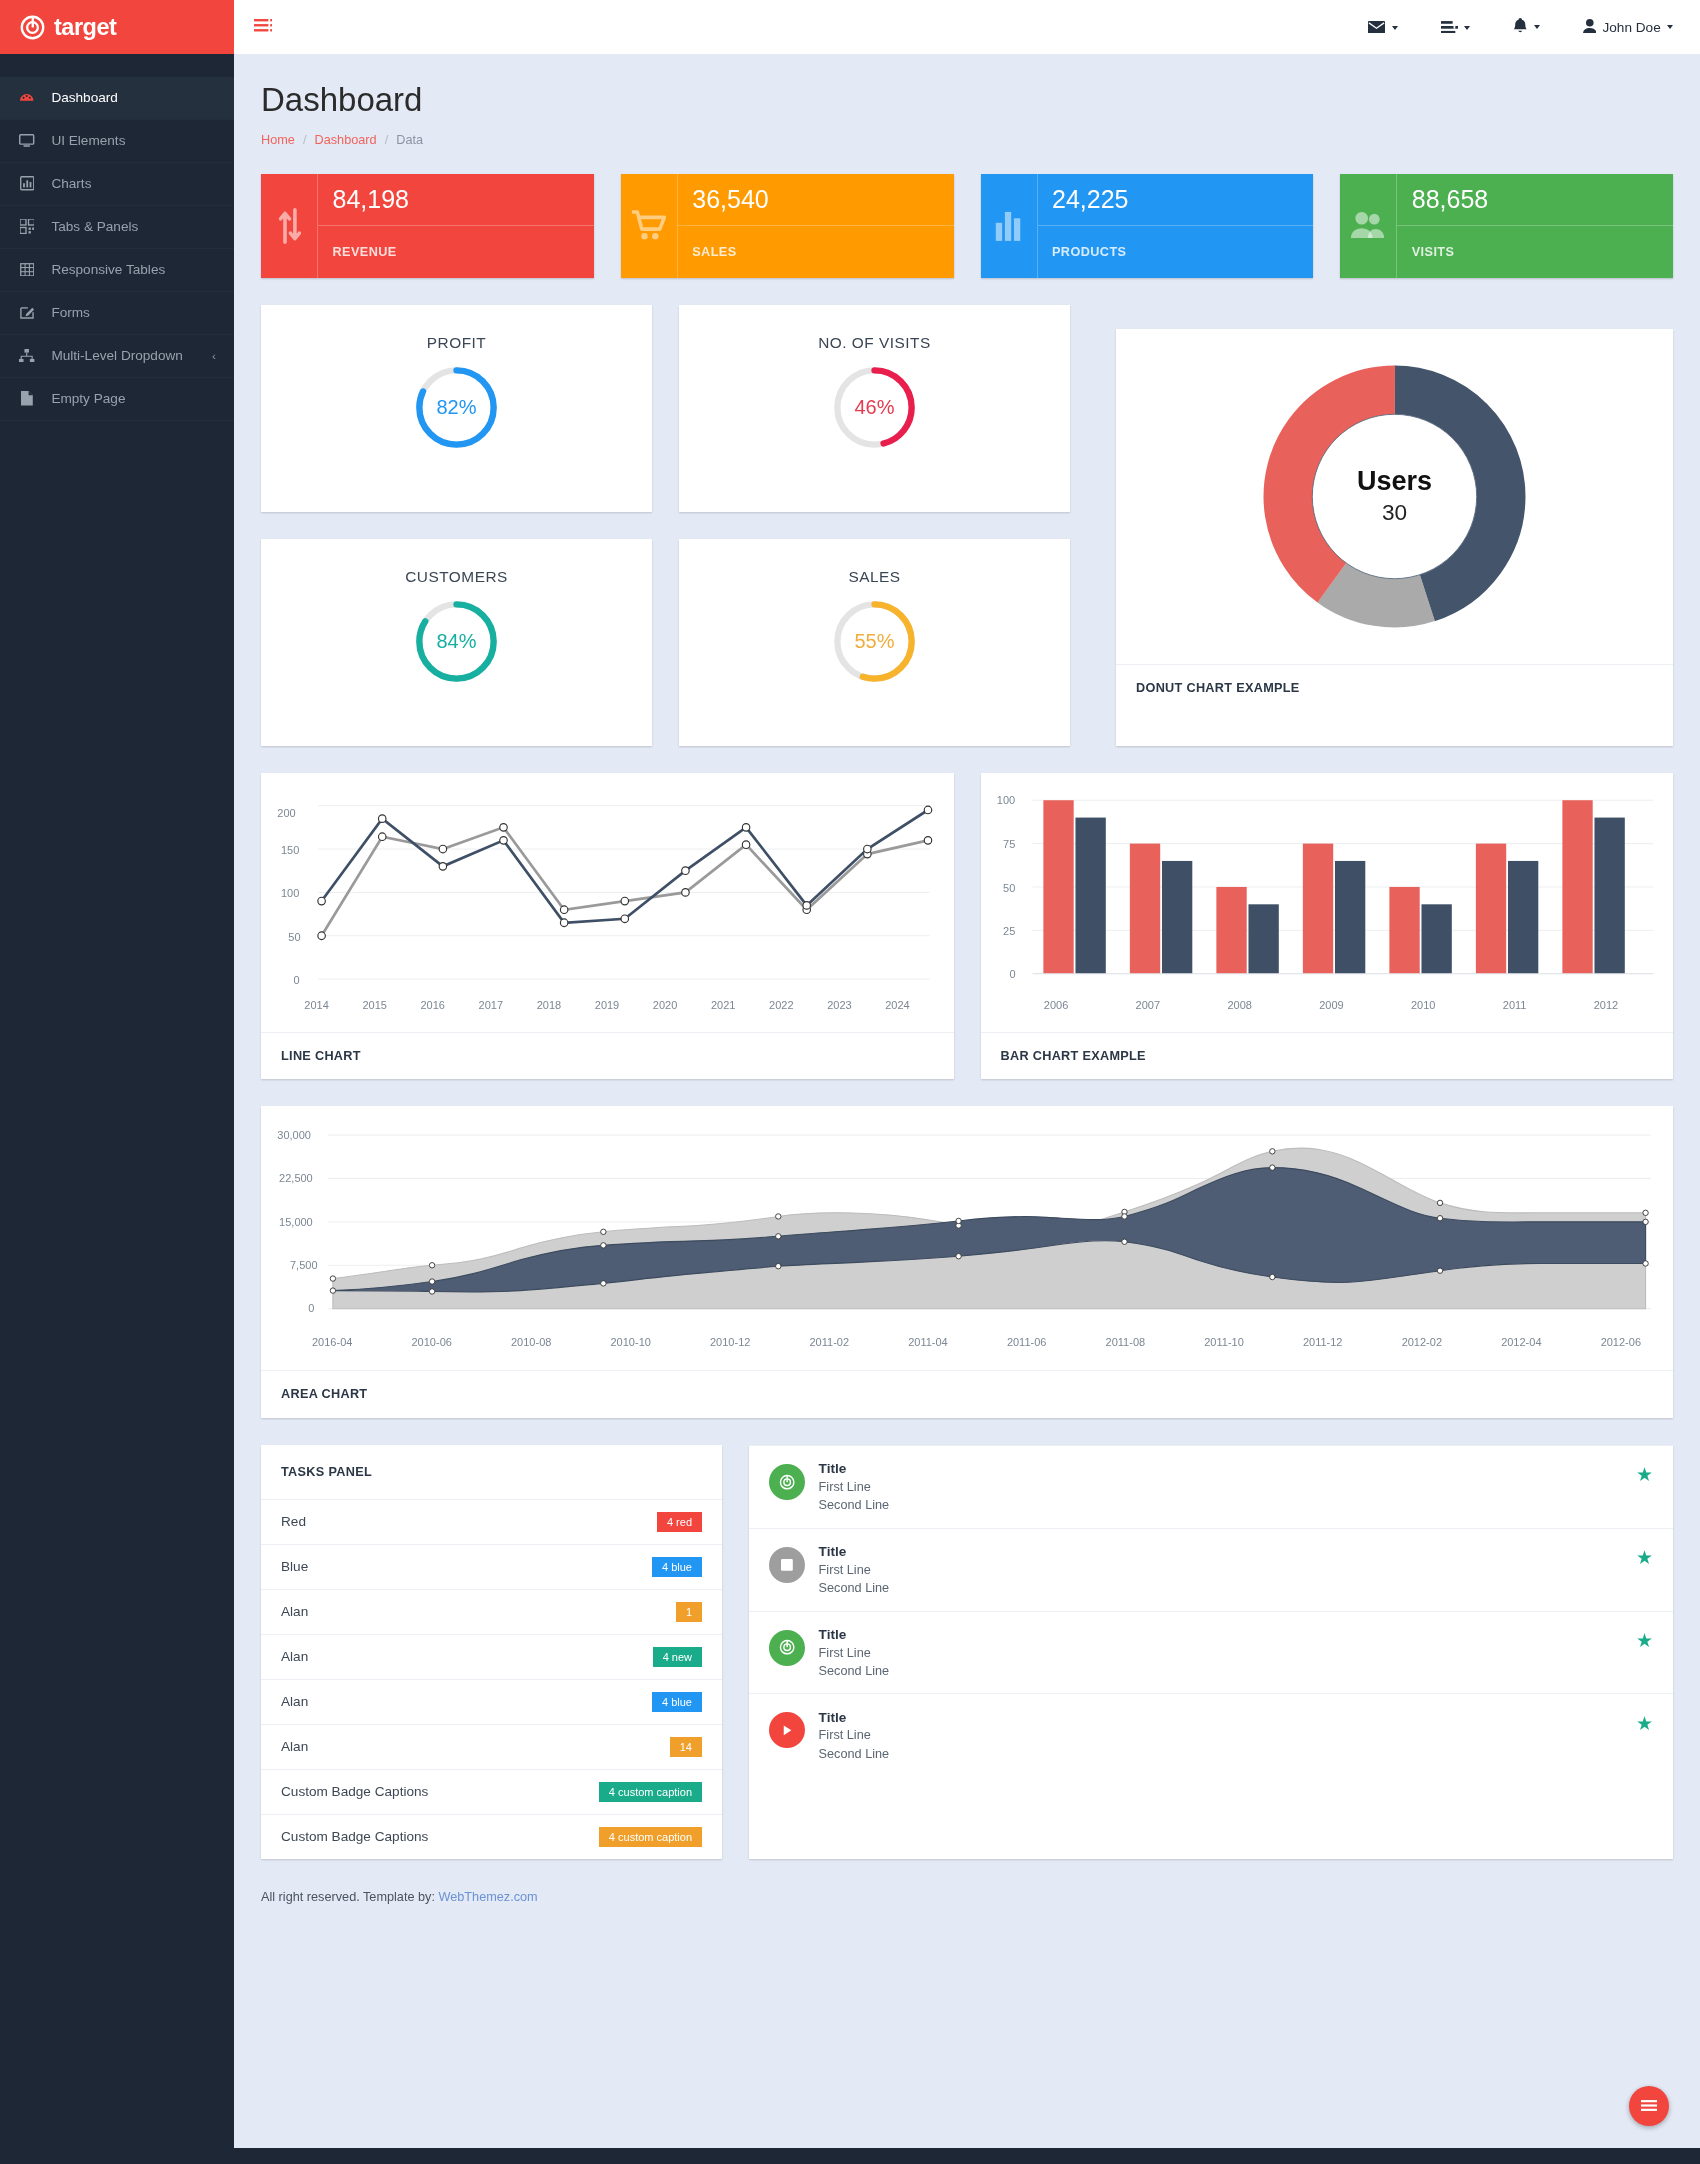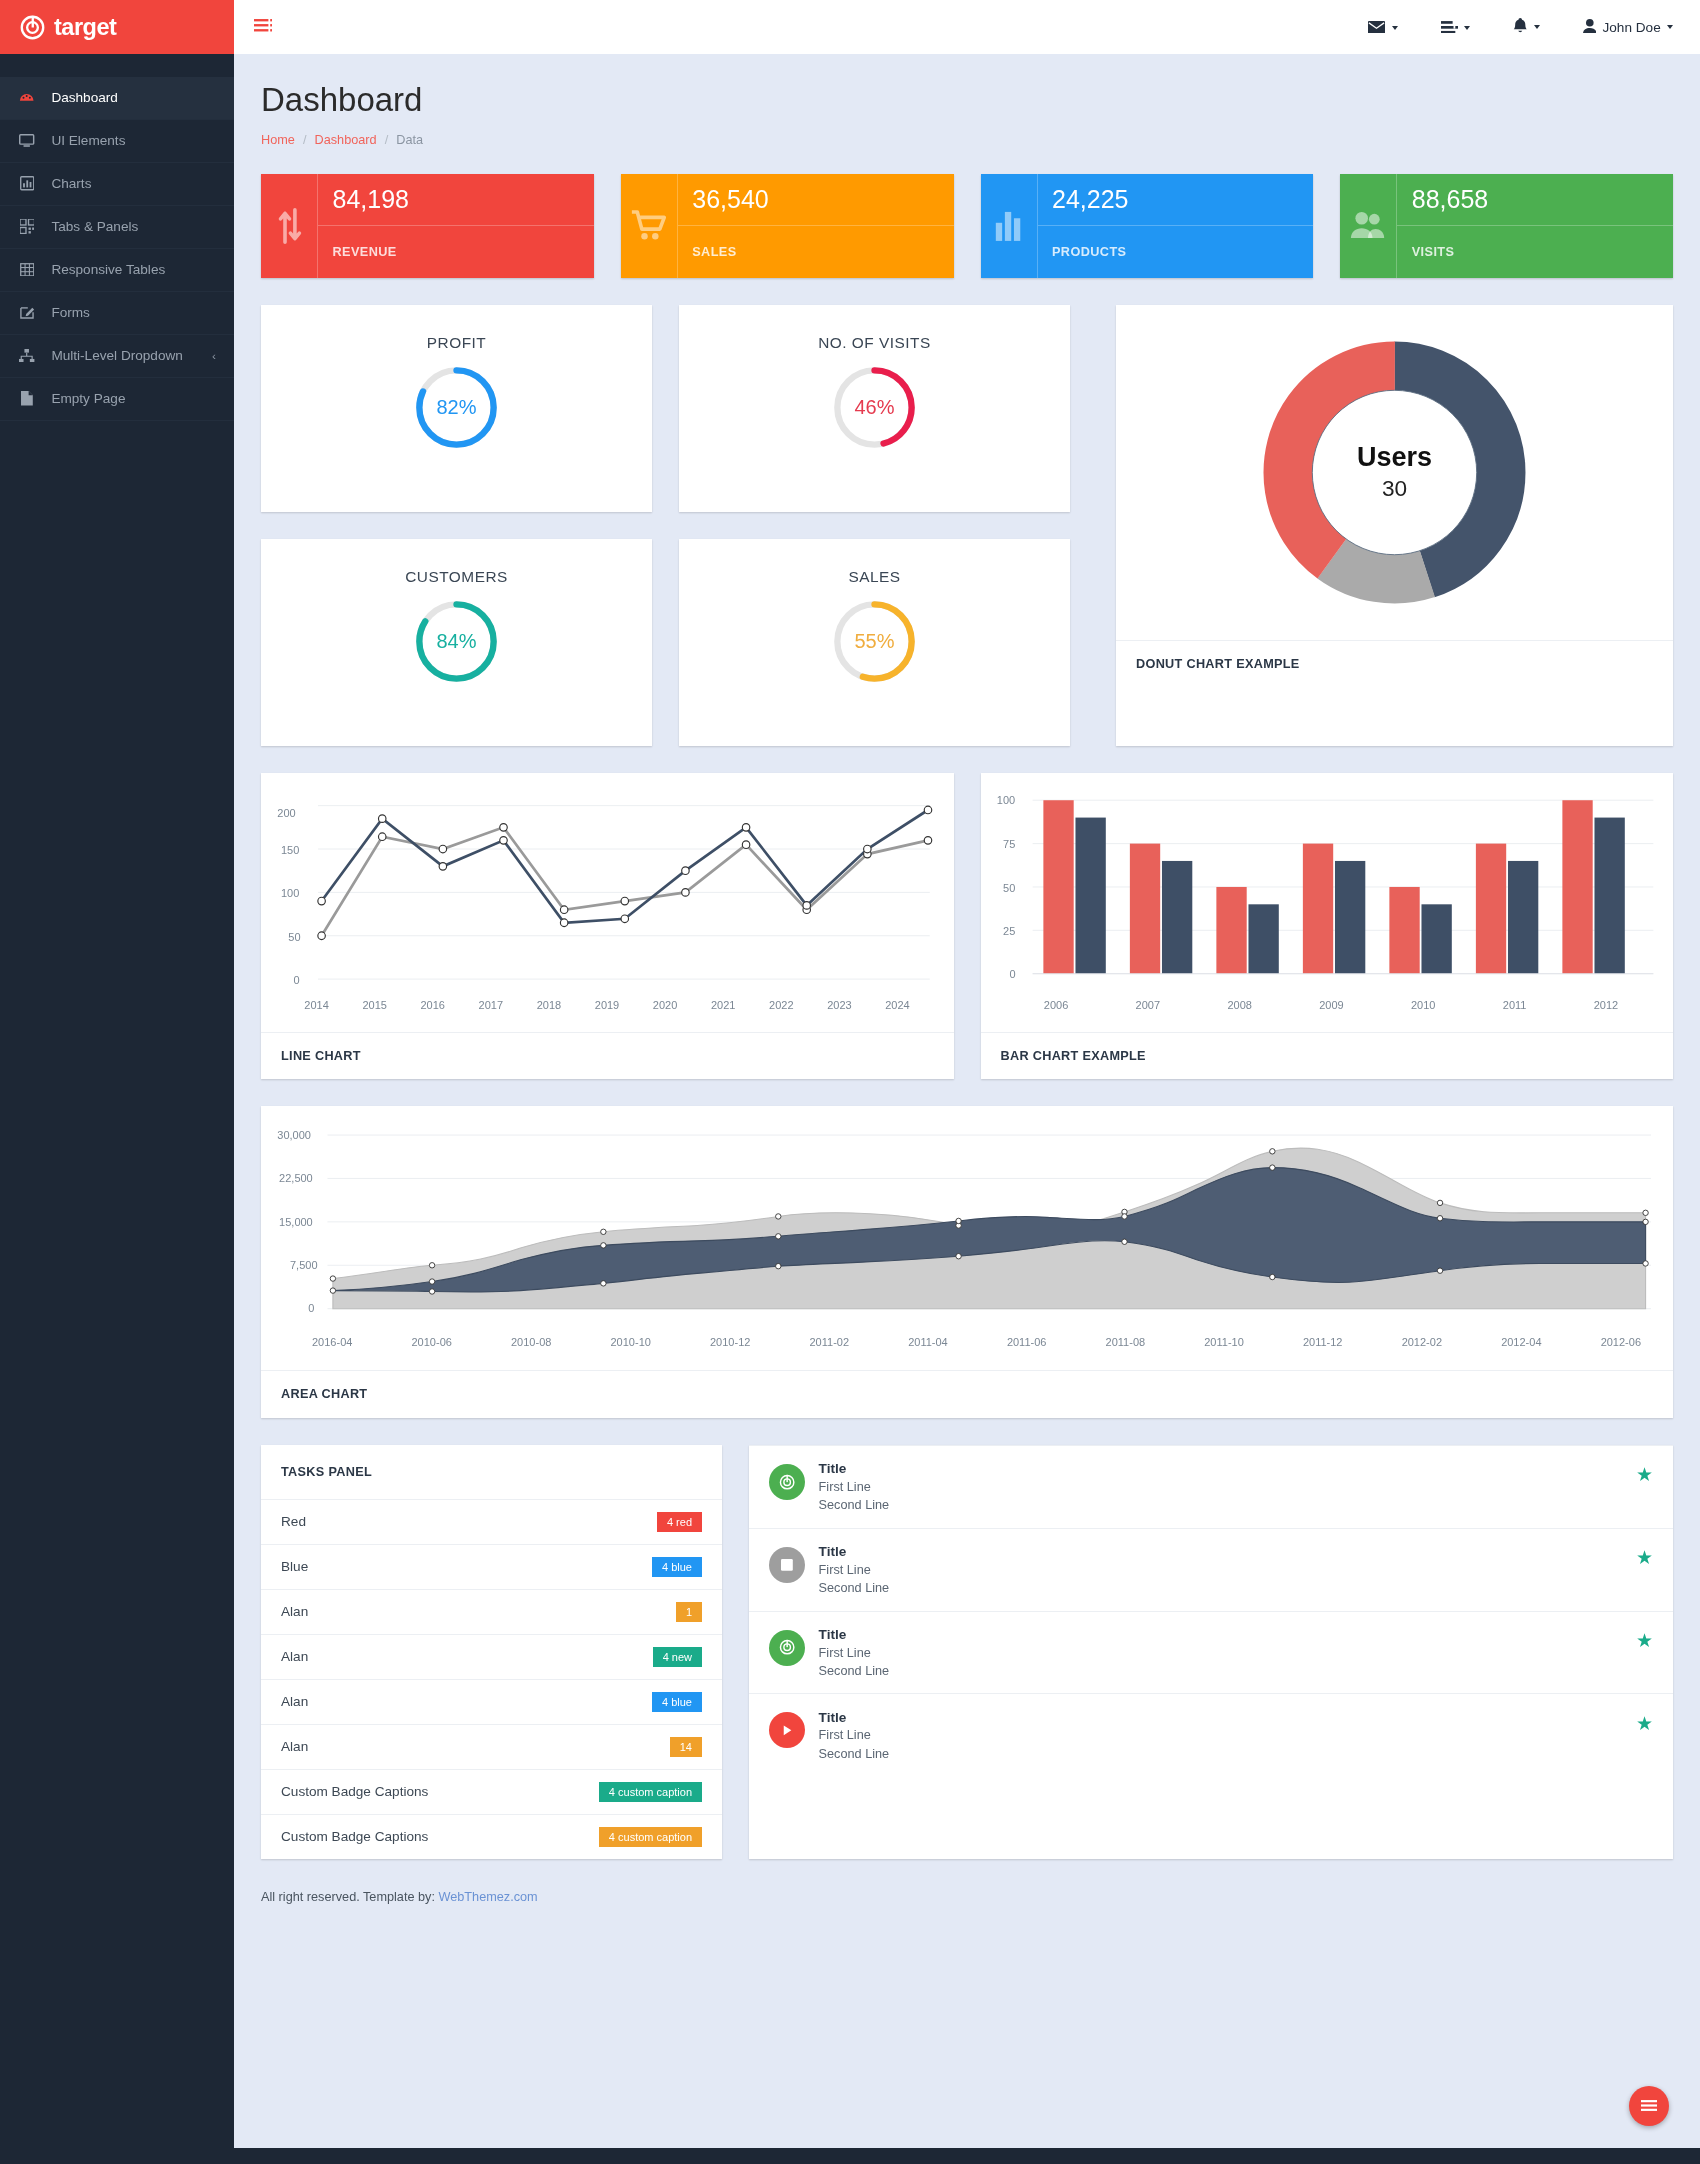--- a/index.html
+++ b/index.html
@@ -69,21 +69,21 @@
 
   
   #gaugerow { display:flex; gap:45px; margin:27px 27px 0 27px; }
   #gauge-left { width:810px; display:flex; flex-wrap:wrap; gap:27px; }
   .gauge-card { width:391px; height:207px; background:#fff; box-shadow:0 0.9px 1.8px rgba(0,0,0,.16);
     display:flex; flex-direction:column; align-items:center; }
   .gauge-title { margin-top:29px; font-size:15.4px; color:#3a4654; letter-spacing:0.5px; }
   .gauge-wrap { position:relative; margin-top:12.7px; width:87px; height:87px; }
   .gauge-val { position:absolute; inset:0; display:flex; align-items:center; justify-content:center;
     font-size:20px; }
-  #donut-card { flex:1; }
+  #donut-card { flex:1;margin-top:24px; }
   #donut-area { height:335px; display:flex; align-items:center; justify-content:center; position:relative; }
   #donut-center { position:absolute; text-align:center; }
   #donut-center .dc-t { font-size:27px; font-weight:bold; color:#111; }
   #donut-center .dc-v { font-size:22.6px; color:#222; margin-top:3.6px; }
 
   
   #chartrow { display:flex; gap:27px; margin:27px 27px 0 27px; }
   .chartpanel { flex:1; }
   .chart-canvas { position:relative; }
 

